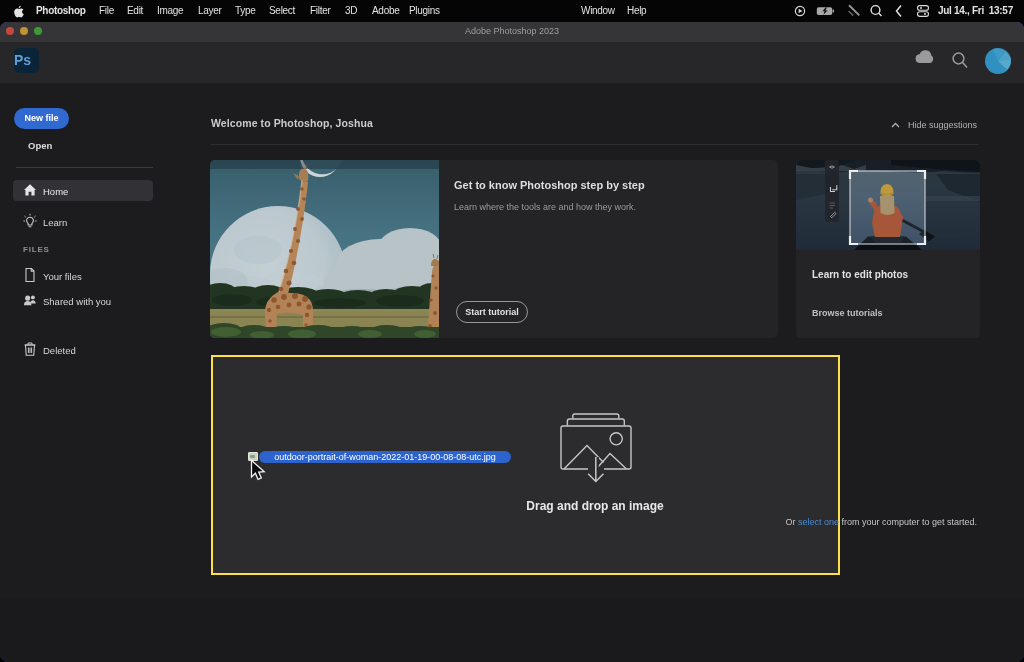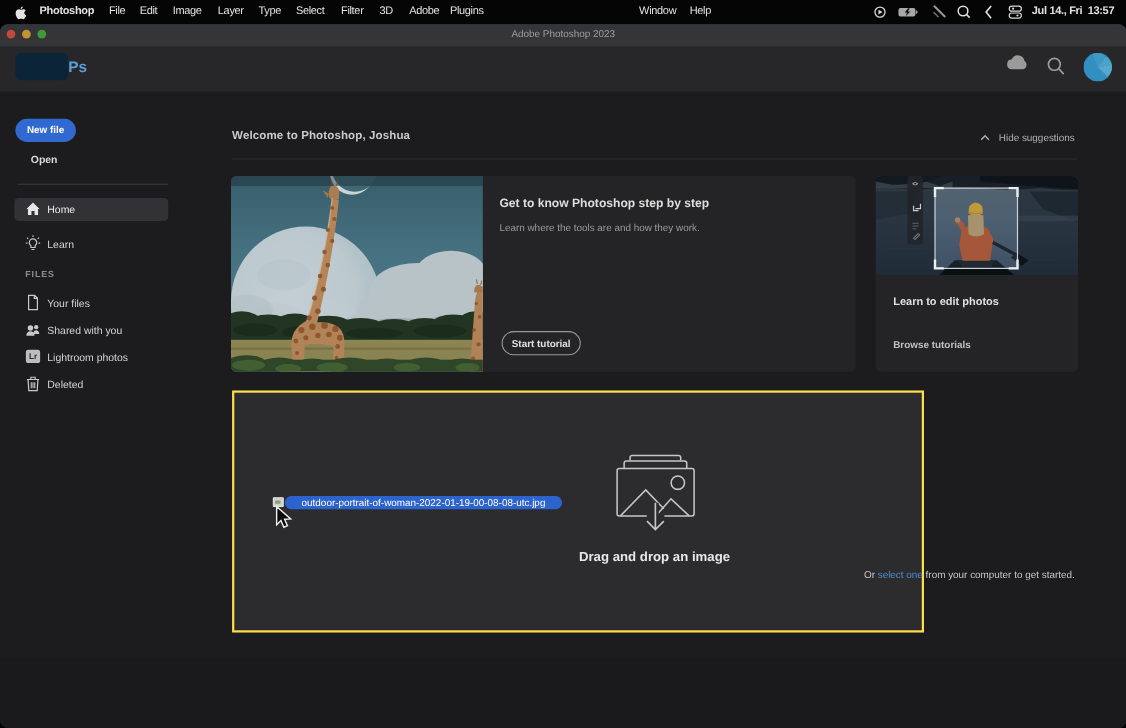--- a/index.html
+++ b/index.html
@@ -8,28 +8,28 @@
 body { font-family:"Liberation Sans", sans-serif; position:relative; }
 .abs { position:absolute; }
 
 
 #menubar { position:absolute; left:0; top:0; width:1024px; height:22px; background:#050505; color:#e3e3e3; font-size:10px; letter-spacing:-0.3px; }
 #menubar span { position:absolute; top:5px; white-space:nowrap; }
 #menubar .b { font-weight:bold; }
 #clock { font-weight:bold; }
 
 
-#window { position:absolute; left:0; top:22px; width:1024px; height:640px; background:#0c4a6e; border-radius:7px 7px 8px 8px; overflow:hidden; }
+#window { position:absolute; left:0; top:22px; width:1024px; height:640px; background:#1d4ed8; border-radius:7px 7px 8px 8px; overflow:hidden; }
 
 #titlebar { position:absolute; left:0; top:0; width:1024px; height:20px; background:#353537; }
 .tl { position:absolute; top:4.5px; width:8px; height:8px; border-radius:50%; }
 #titlebar .t { position:absolute; top:4px; width:100%; text-align:center; font-size:9px; color:#9e9e9e; }
 
 #appheader { position:absolute; left:0; top:20px; width:1024px; height:41px; background:#27272a; }
-#pslogo { position:absolute; left:14px; top:6px; width:25px; height:25px; background:#0b2438; border-radius:5px; color:#5e9fd8; font-size:14px; font-weight:bold; text-align:left; line-height:25px;padding-left:48px; }
+#pslogo { position:absolute; left:14px; top:6px; width:25px; height:25px; background:#0b2438; border-radius:5px; color:#5e9fd8; font-size:14px; font-weight:bold; text-align:left; line-height:25px; }
 
 
 #content { position:absolute; left:0; top:61px; width:1024px; height:579px; background:#1c1c1e; }
 
 
 #newfile { position:absolute; left:14px; top:25px; width:55px; height:21px; background:#3069d0; border-radius:11px; color:#fff; font-size:9px; font-weight:bold; text-align:center; line-height:21px; }
 #open { position:absolute; left:28px; top:57px; font-size:9.5px; color:#dcdcdc; font-weight:bold; }
 #sdiv { position:absolute; left:16px; top:84px; width:137px; height:1px; background:#39393c; }
 .sitem { position:absolute; left:13px; width:140px; height:21px; color:#d6d6d6; font-size:9.5px; }
 .sitem .ic { position:absolute; left:10px; top:2px; width:14px; height:16px; }
@@ -169,27 +169,20 @@
       <svg class="ic" width="15" height="16" viewBox="0 0 15 16">
         <g fill="#c9c9c9">
           <circle cx="10.6" cy="5.2" r="2.1"></circle>
           <path d="M7.6 11.8 c0-2.2 1.3-3.6 3-3.6 1.7 0 3 1.4 3 3.6 Z"></path>
           <circle cx="5" cy="6" r="2.7"></circle>
           <path d="M1 13.6 c0-2.8 1.7-4.4 4-4.4 2.3 0 4 1.6 4 4.4 Z"></path>
         </g>
       </svg>
       <span class="tx">Shared with you</span>
       </div>
-    <div class="sitem" id="lightroom">
-      <svg class="ic" width="15" height="16" viewBox="0 0 15 16">
-        <rect x="0.5" y="1.5" width="14" height="13" rx="2.5" fill="#bdbdbd"></rect>
-        <text x="7.5" y="11" font-size="8" font-weight="bold" fill="#2a2a2a" text-anchor="middle" font-family="Liberation Sans">Lr</text>
-      </svg>
-      <span class="tx">Lightroom photos</span>
-      </div>
     <div class="sitem" id="deleted">
       <svg class="ic" width="14" height="16" viewBox="0 0 14 16">
         <g stroke="#c9c9c9" fill="none" stroke-width="1.1">
           <path d="M2.5 4 H11.5 L10.8 14.2 H3.2 Z"></path>
           <path d="M1.5 4 H12.5 M5 3.8 V2 h4 V3.8 M5.4 6.5 V12 M7 6.5 V12 M8.6 6.5 V12" stroke-width="1"></path>
         </g>
       </svg>
       <span class="tx">Deleted</span>
       </div>
 

